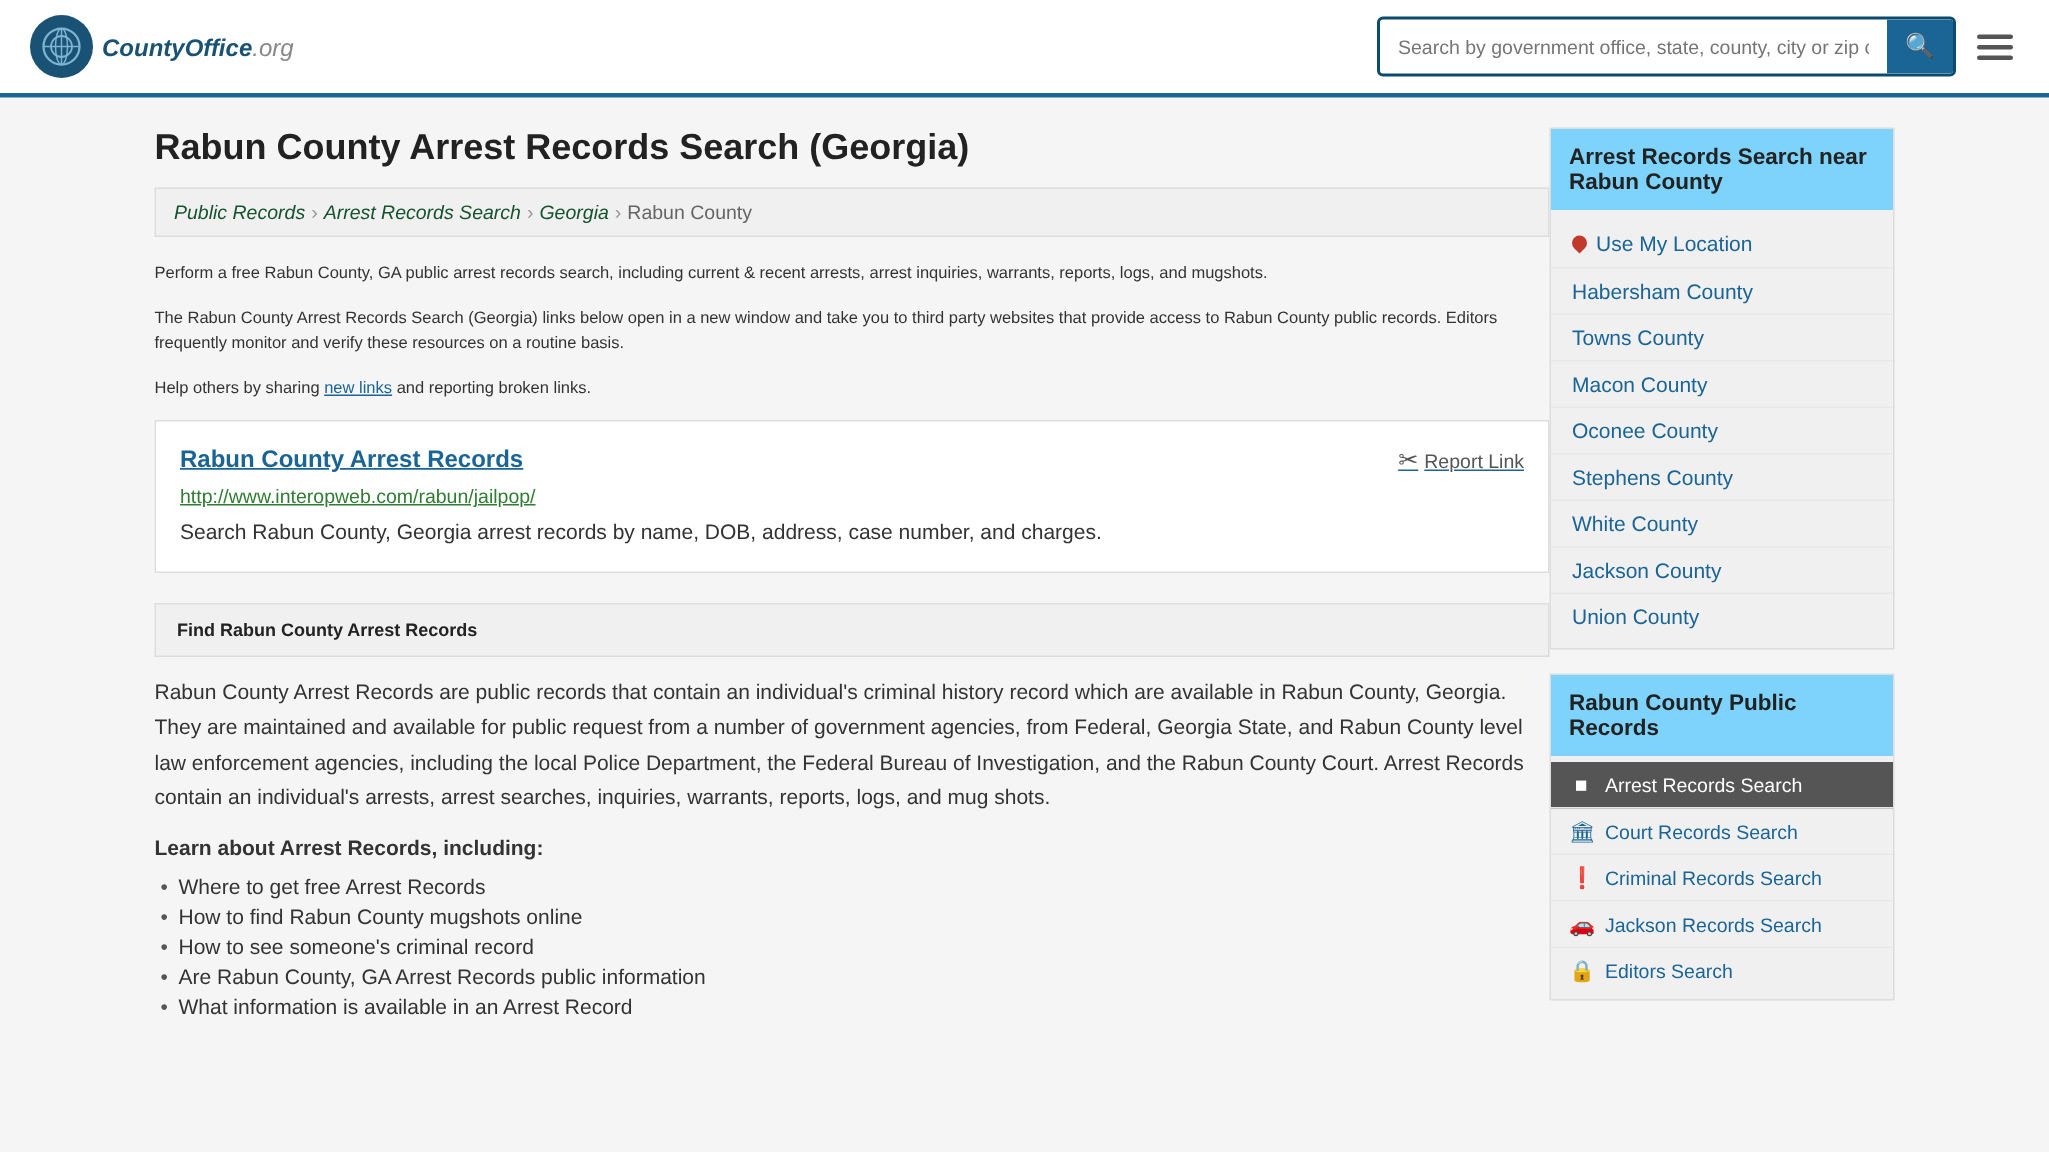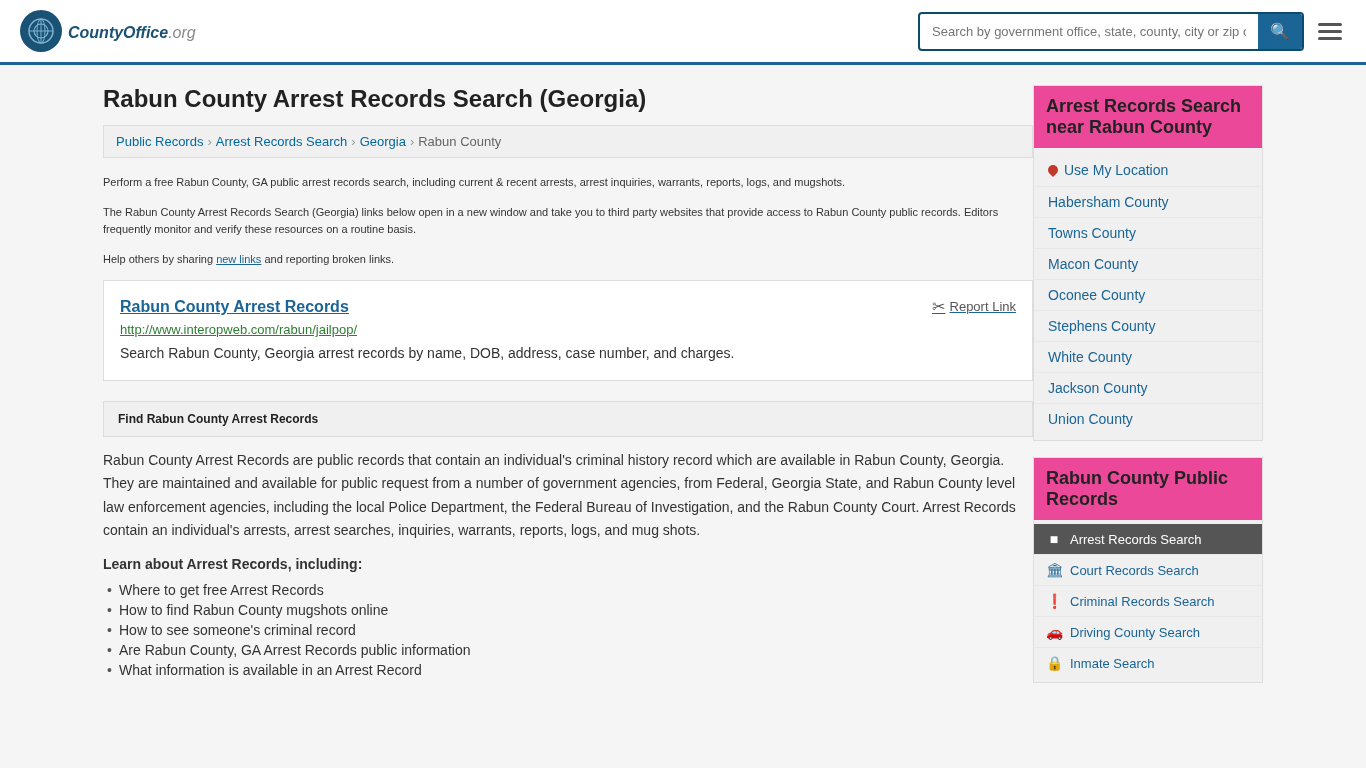--- a/index.html
+++ b/index.html
@@ -120,22 +120,23 @@
       background: #f0f0f0;
       padding: 8px 12px;
       border: 1px solid #ddd;
       margin-bottom: 16px;
       display: flex;
       align-items: center;
       gap: 4px;
       flex-wrap: wrap;
     }
     .breadcrumb a {
-      color: #0369a1;
-      text-decoration: none;
+      color: #14532d;
+      text-decoration: none;
+      font-style: italic;
     }
     .breadcrumb .sep { color: #999; }
 
     
     .desc-text {
       font-size: 11px;
       line-height: 1.6;
       color: #333;
       margin-bottom: 12px;
     }
@@ -225,23 +226,23 @@
       color: #555;
     }
 
     
     .sidebar-section {
       background: #f0f0f0;
       border: 1px solid #ddd;
       margin-bottom: 16px;
     }
     .sidebar-section-header {
-      background: #ec4899;
+      background: #7dd3fc;
       padding: 10px 12px;
-      font-size: 18px;
+      font-size: 15px;
       font-weight: bold;
       color: #222;
     }
     .sidebar-links {
       padding: 6px 0;
     }
     .sidebar-link {
       display: block;
       padding: 7px 14px;
       font-size: 14px;
@@ -418,23 +419,23 @@
           <div class="pub-record-item">
             <span class="item-icon">🏛</span>
             <span>Court Records Search</span>
           </div>
           <div class="pub-record-item">
             <span class="item-icon">❗</span>
             <span>Criminal Records Search</span>
           </div>
           <div class="pub-record-item">
             <span class="item-icon">🚗</span>
-            <span>Driving County Search</span>
+            <span>Jackson Records Search</span>
           </div>
           <div class="pub-record-item">
             <span class="item-icon">🔒</span>
-            <span>Inmate Search</span>
+            <span>Editors Search</span>
           </div>
         </div>
     </div>
 
   </div>
 </div>
 
 </body></html>

